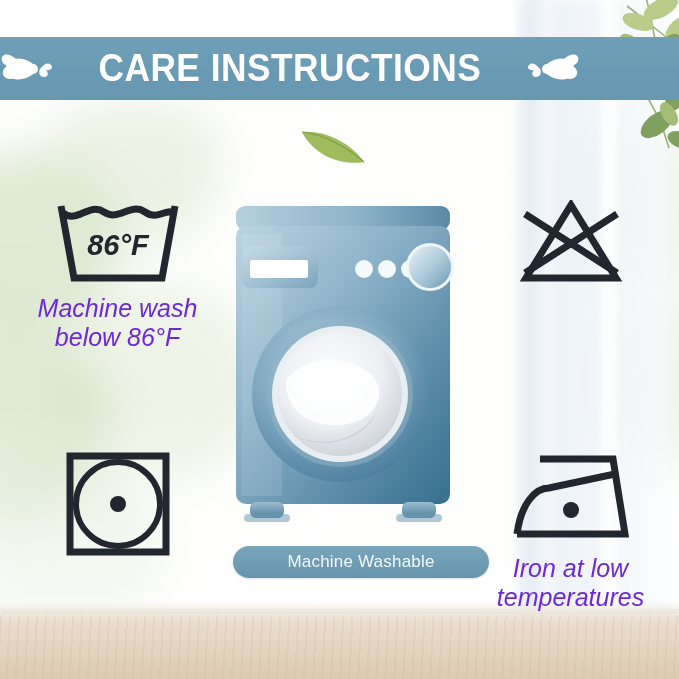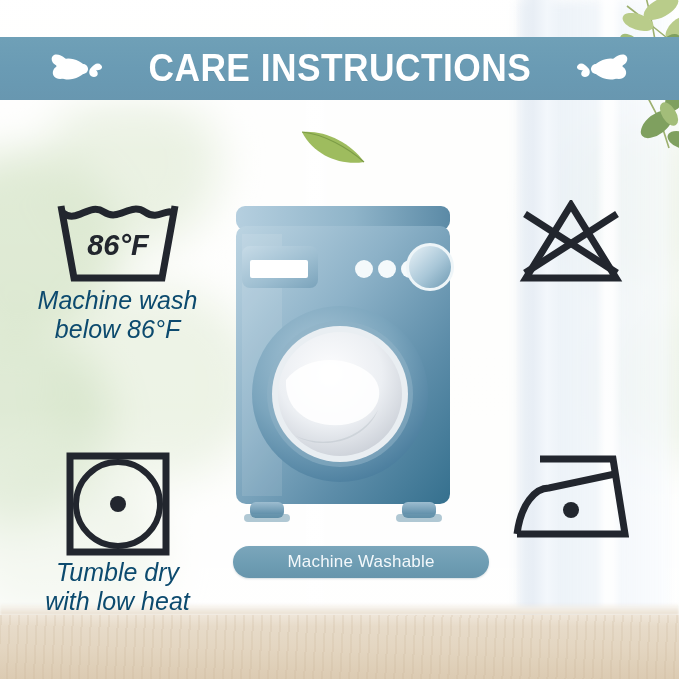--- a/index.html
+++ b/index.html
@@ -63,41 +63,41 @@
   .table-grain{
     position:absolute;inset:0;
     background:repeating-linear-gradient(93deg, rgba(198,176,147,.18) 0 2px, rgba(255,255,255,0) 2px 9px);
     filter:blur(.6px);
   }
 
   
   .banner{
     position:absolute;left:0;top:37px;width:679px;height:63px;
     background:linear-gradient(180deg,#6fa0b7 0%, #6a9bb4 50%, #6897b0 100%);
-    display:flex;align-items:center;justify-content:center;gap:30px;
+    display:flex;align-items:center;gap:30px;
   }
   .banner-title{
     color:#ffffff;font-size:38px;font-weight:bold;letter-spacing:.5px;
     font-family:"Liberation Sans", sans-serif;
     transform:scaleX(.93);white-space:nowrap;
     text-shadow:0 1px 0 rgba(0,0,0,.05);
   }
   .fleur{width:54px;height:44px;flex:0 0 auto;}
   .fleur.right{transform:scaleX(-1);}
 
   
   .foliage{position:absolute;right:-6px;top:-8px;width:150px;height:160px;}
   .leaf-float{position:absolute;left:298px;top:122px;width:70px;height:46px;}
 
   
   .sym{position:absolute;text-align:center;font-style:italic;}
   .sym .glyph{display:block;margin:0 auto;}
   .sym .cap{
-    color:#0c4a6e;font-size:25px;line-height:29px;white-space:pre-line;
-    font-family:"Liberation Sans", sans-serif;margin-top:2px;
+    color:#6d28d9;font-size:25px;line-height:29px;white-space:pre-line;
+    font-family:"Liberation Sans", sans-serif;margin-top:10px;
   }
   #sym-wash   {left:10px;  top:200px; width:215px;}
   #sym-bleach {left:468px; top:200px; width:205px;}
   #sym-dry    {left:10px;  top:452px; width:215px;}
   #sym-iron   {left:468px; top:452px; width:205px;}
 
   
   .washer{position:absolute;left:228px;top:204px;width:230px;height:330px;}
   .badge{
     position:absolute;left:233px;top:546px;width:256px;height:32px;
@@ -198,32 +198,32 @@
       </g>
     </svg>
   </div>
 
   <div class="sym" id="sym-dry">
     <svg class="glyph" width="106" height="104" viewBox="0 0 106 104">
       <rect x="5" y="4" width="96" height="96" fill="none" stroke="#22262e" stroke-width="7"></rect>
       <circle cx="53" cy="52" r="42" fill="none" stroke="#22262e" stroke-width="6"></circle>
       <circle cx="53" cy="52" r="8" fill="#22262e"></circle>
     </svg>
-    <div class="cap">Tumble dry
-with low heat</div>
   </div>
 
   <div class="sym" id="sym-iron">
     <svg class="glyph" width="124" height="92" viewBox="0 0 124 92">
       <g fill="none" stroke="#22262e" stroke-width="7" stroke-linejoin="miter">
         <path d="M8 82 L116 82 L104 7 L31 7"></path>
         <path d="M8 82 C12 52 26 36 40 36 L106 22"></path>
       </g>
       <circle cx="62" cy="58" r="8" fill="#22262e"></circle>
     </svg>
+    <div class="cap">Iron at low
+temperatures</div>
   </div>
 
   <svg class="washer" viewBox="0 0 230 330">
     <defs>
       <linearGradient id="bodyG" x1="0" y1="0" x2="1" y2="1">
         <stop offset="0%" stop-color="#bcd4e2"></stop>
         <stop offset="38%" stop-color="#8db2c8"></stop>
         <stop offset="70%" stop-color="#5d8da9"></stop>
         <stop offset="100%" stop-color="#35708e"></stop>
       </linearGradient>

